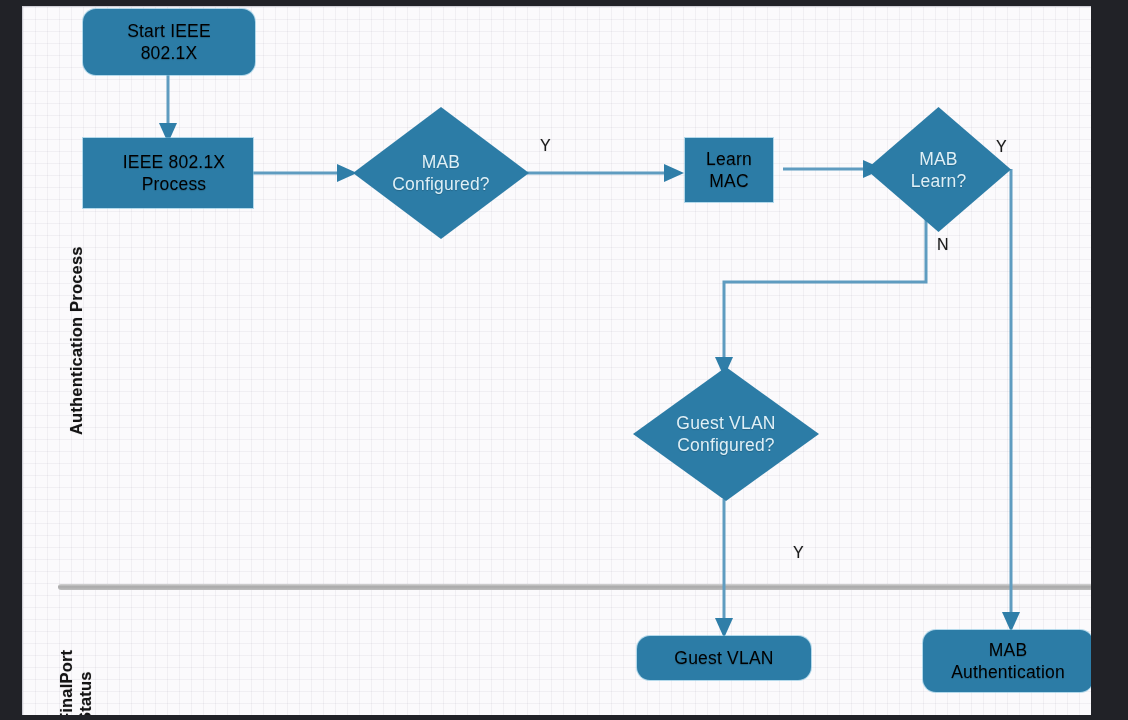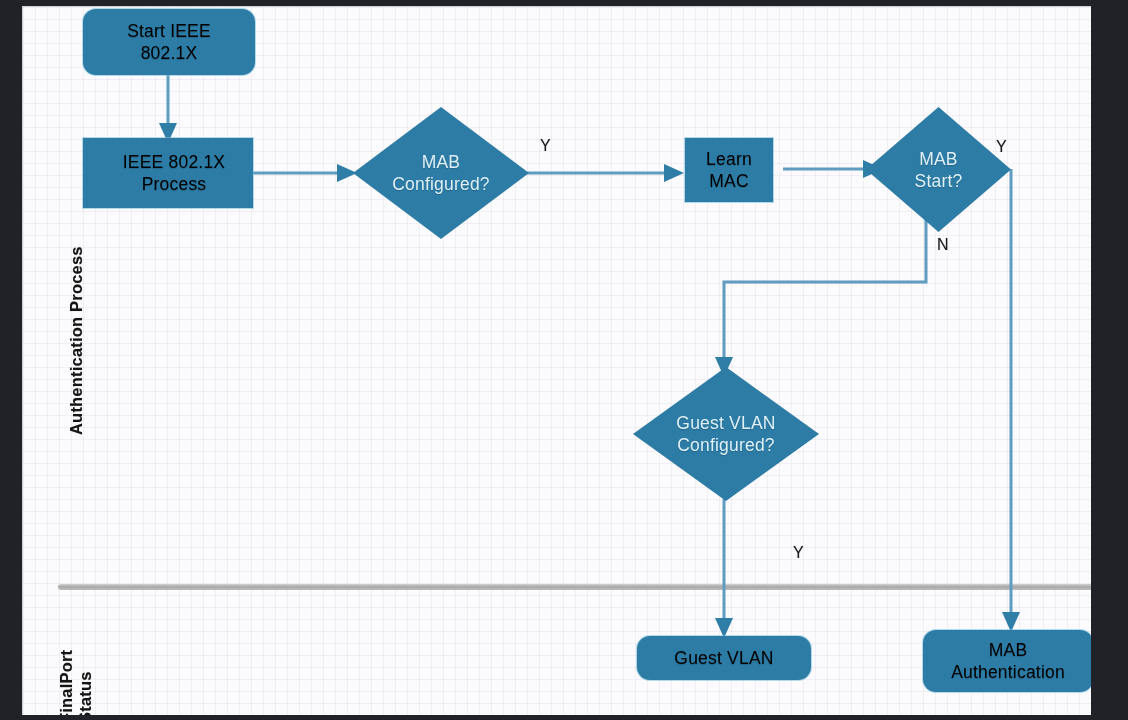--- a/index.html
+++ b/index.html
@@ -233,21 +233,21 @@
         <div>Learn</div>
         <div>MAC</div>
       </div>
     </div>
 
     <div class="diamond" style="left:843px; top:100px; width:145px; height:125px;">
       <div class="shape"></div>
       <div class="dlabel">
         <div>
           <div>MAB</div>
-          <div>Start?</div>
+          <div>Learn?</div>
         </div>
       </div>
     </div>
 
     <div class="diamond" style="left:610px; top:360px; width:186px; height:134px;">
       <div class="shape"></div>
       <div class="dlabel">
         <div>
           <div>Guest VLAN</div>
           <div>Configured?</div>

